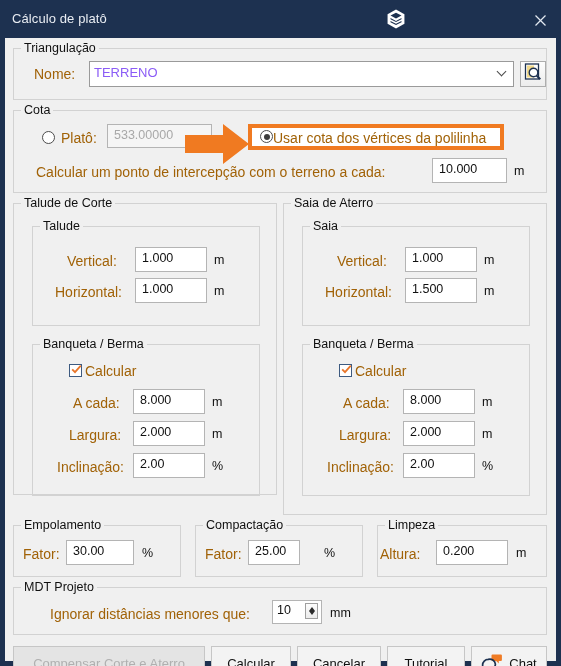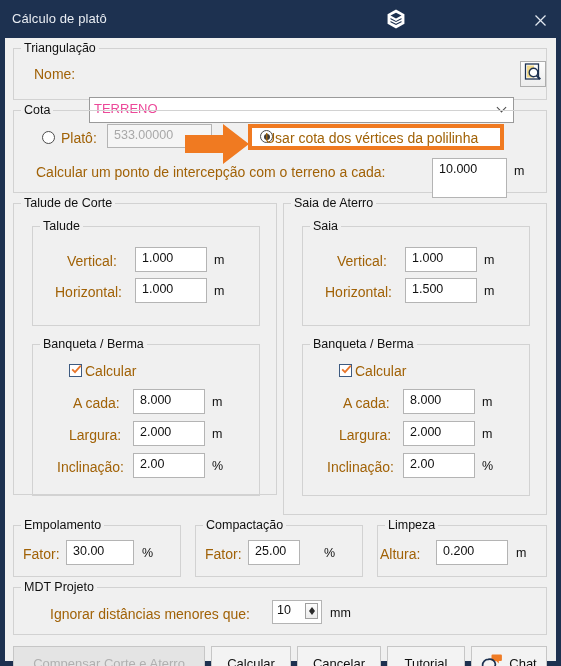--- a/index.html
+++ b/index.html
@@ -117,26 +117,25 @@
     background: #f5f5f5;
   }
 
   
   .combo {
     position: absolute;
     border: 1px solid #9a9a9a;
     background: #ffffff;
     box-sizing: border-box;
     font-size: 13px;
-    color: #ec4899;
+    color: #8b5cf6;
     padding: 2px 20px 2px 4px;
     line-height: 18px;
     white-space: nowrap;
     overflow: hidden;
-    margin-top: 36px;
   }
   .combo-arrow {
     position: absolute;
     right: 6px; top: 50%;
     width: 9px; height: 9px;
     margin-top: -6px;
     pointer-events: none;
   }
   .combo-arrow::before {
     content: "";
@@ -323,30 +322,30 @@
 
       <div class="radio" style="left:28px; top:20px;"></div>
       <span class="lbl" style="left:47px; top:19px;">Platô:</span>
 
       <div class="tf disabled" style="left:93px; top:13px; width:105px; height:24px;">
         <span>533.00000</span>
       </div>
 
       <div class="hl-box" style="left:234px; top:13px; width:256px; height:26px;"></div>
       <div class="radio checked" style="left:246px; top:19px;"></div>
-      <span class="lbl" style="left:251px; top:19px;">Usar cota dos vértices da polilinha</span>
+      <span class="lbl" style="left:259px; top:19px;">Usar cota dos vértices da polilinha</span>
 
       <div class="arrow-annotation" style="left:169px; top:11px; width:68px; height:44px;">
         <svg width="68" height="44" viewBox="0 0 68 44">
           <path d="M2 13 L40 13 L40 2 L66 22 L40 42 L40 31 L2 31 Z" fill="#f07a21"></path>
         </svg>
       </div>
 
       <span class="lbl" style="left:22px; top:53px;">Calcular um ponto de intercepção com o terreno a cada:</span>
-      <div class="tf" style="left:418px; top:47px; width:75px; height:40px;">
+      <div class="tf" style="left:418px; top:47px; width:75px; height:25px;">
         <span>10.000</span>
       </div>
       <span class="unit" style="left:500px; top:53px;">m</span>
     </div>
 
     <div class="gb" style="left:8px; top:165px; width:264px; height:292px;">
       <span class="gb-title">Talude de Corte</span>
 
       <div class="gb" style="left:18px; top:22px; width:228px; height:100px;">
         <span class="gb-title">Talude</span>

